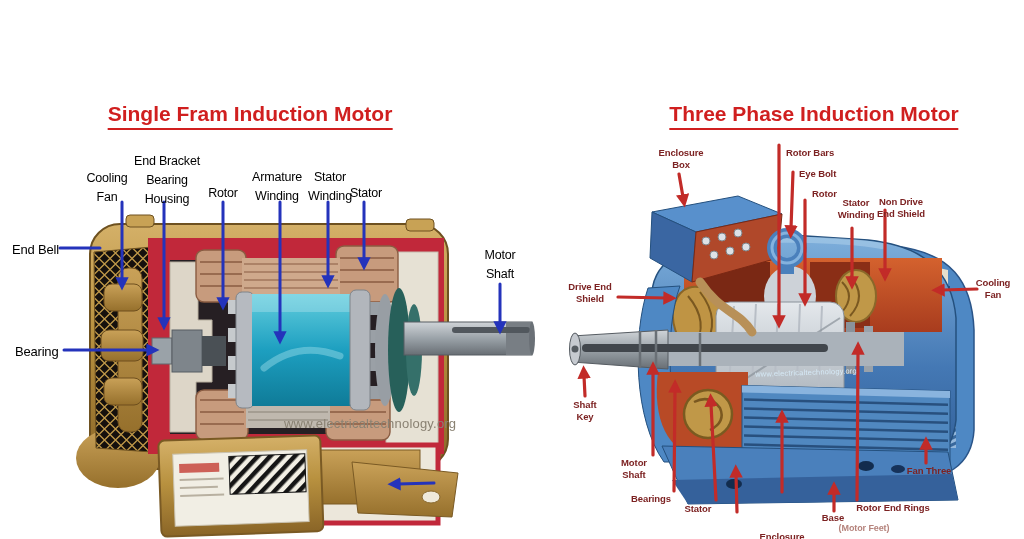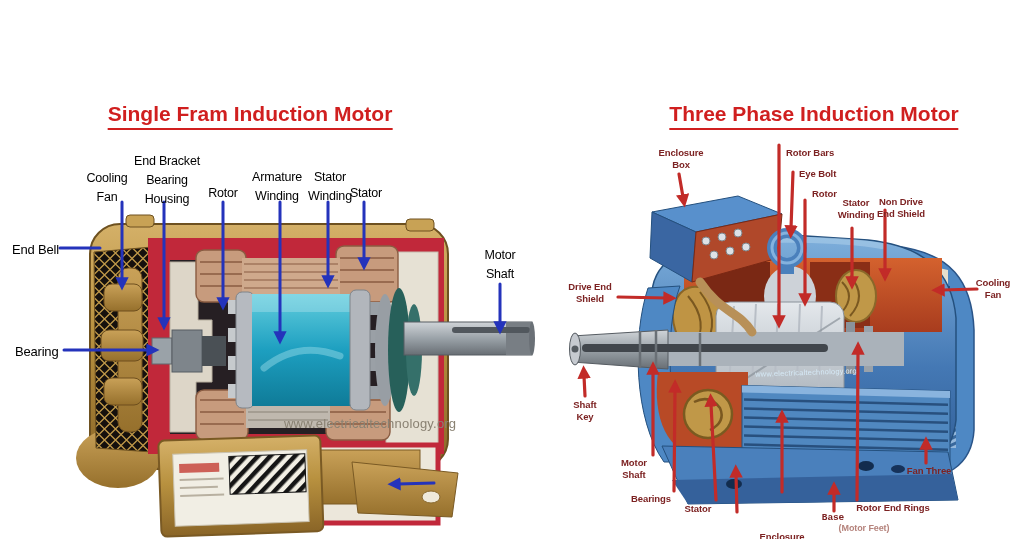--- a/index.html
+++ b/index.html
@@ -329,19 +329,19 @@
 Fan</div>
   <div class="rlab" style="left:585px;top:399px;">Shaft
 Key</div>
   <div class="rlab" style="left:634px;top:457px;">Motor
 Shaft</div>
   <div class="rlab" style="left:651px;top:493px;">Bearings</div>
   <div class="rlab" style="left:698px;top:503px;">Stator</div>
   <div class="rlab" style="left:741px;top:542px;">Mounting
 Hole</div>
   <div class="rlab" style="left:782px;top:495px;margin-top:36px;">Enclosure</div>
-  <div class="rlab" style="left:833px;top:512px;font-family:Liberation Mono, monospace;">Base</div>
+  <div class="rlab" style="left:833px;top:512px;">Base</div>
   <div class="rlab sub" style="left:864px;top:523px;">(Motor Feet)</div>
   <div class="rlab" style="left:893px;top:502px;">Rotor End Rings</div>
   <div class="rlab" style="left:929px;top:465px;">Fan Three</div>
   <div class="wm2" style="left:806px;top:368px;">www.electricaltechnology.org</div>
 
 </div>
 
 </body></html>

